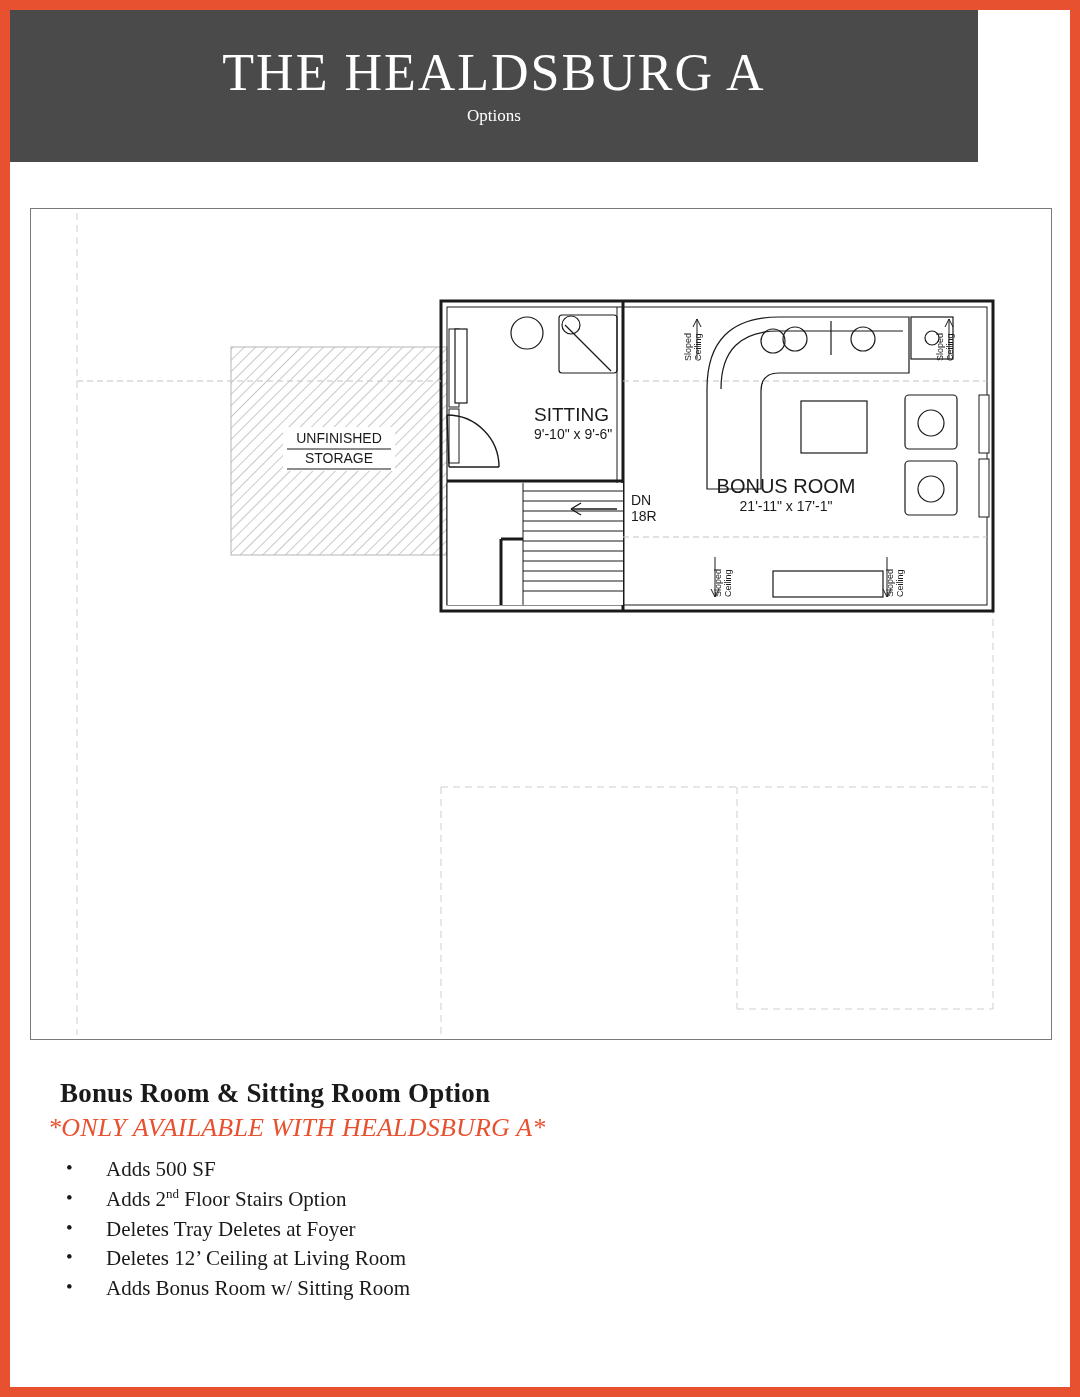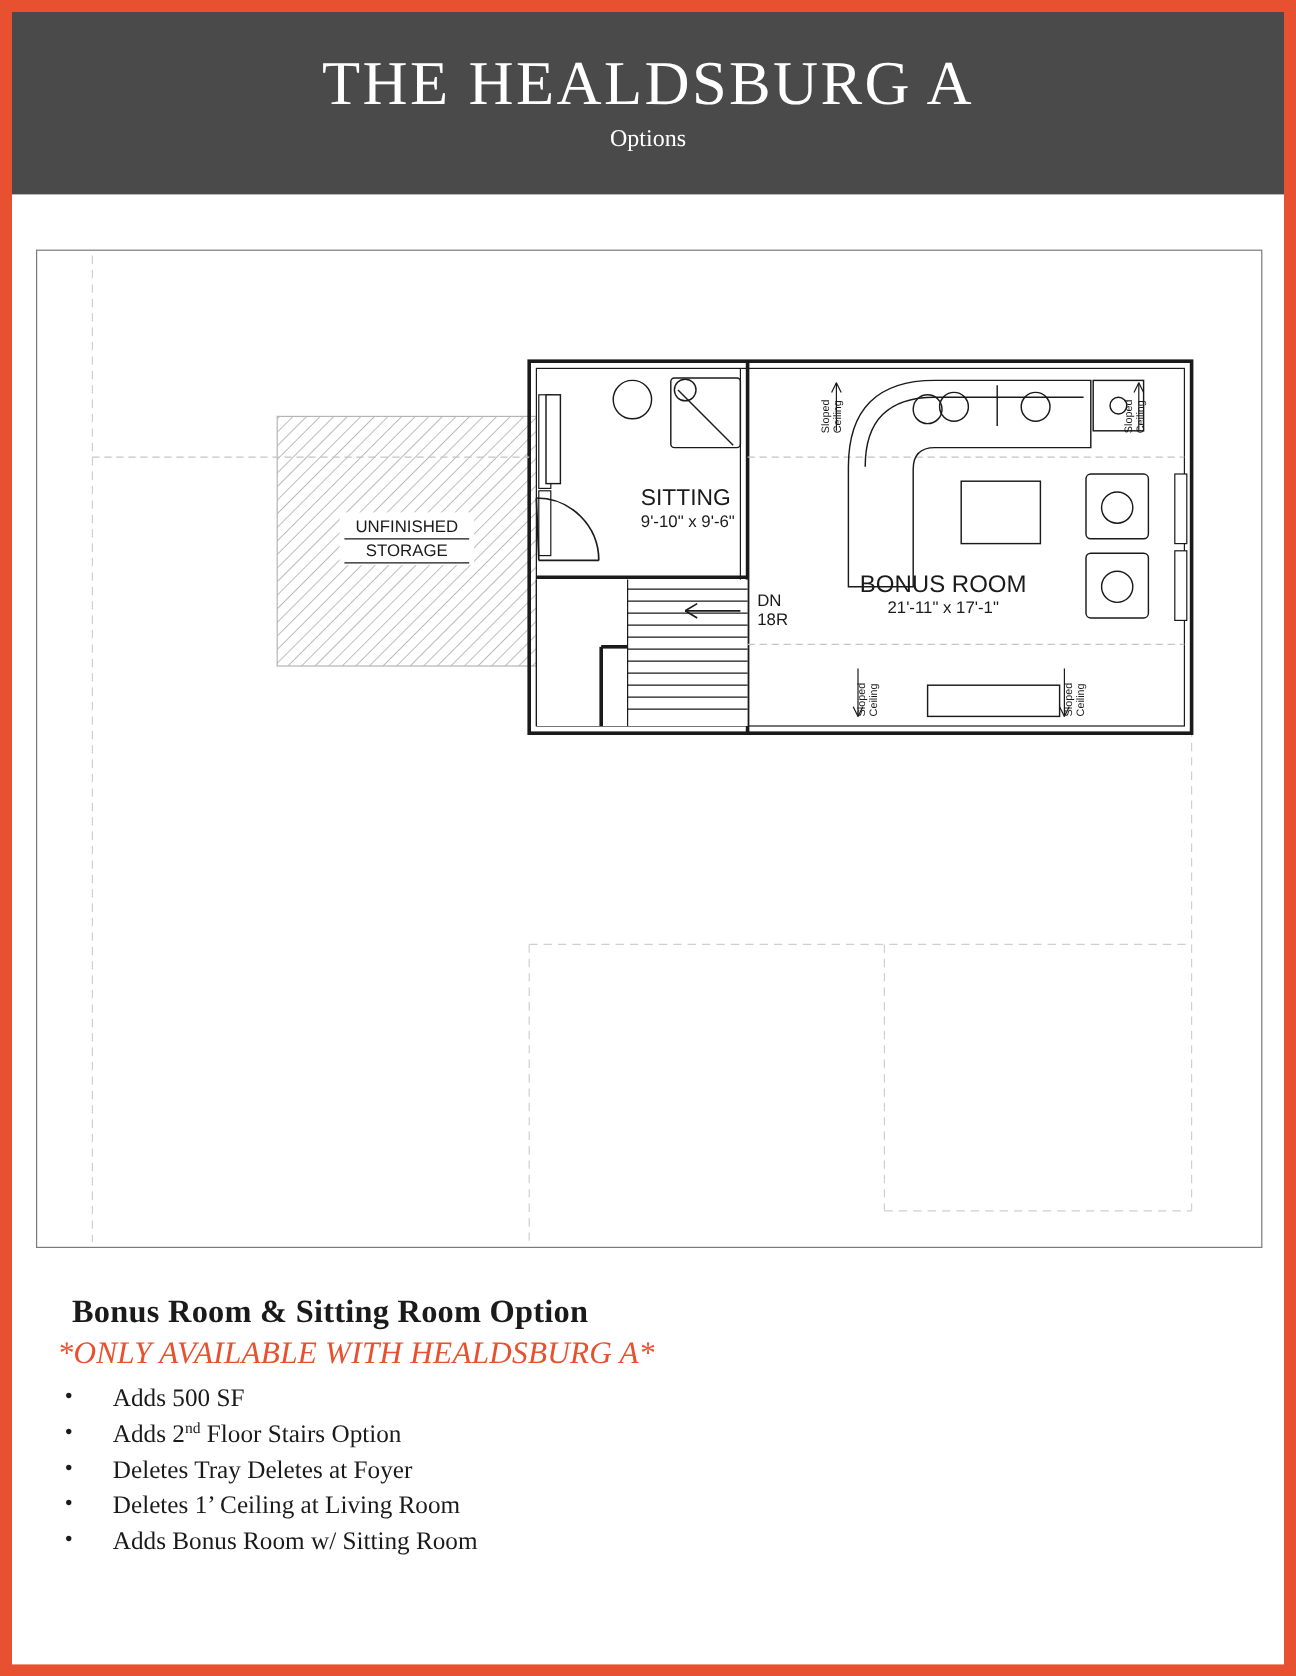--- a/index.html
+++ b/index.html
@@ -9,38 +9,38 @@
     font-family:"Liberation Serif", serif;
     overflow:hidden;
   }
   .page{
     position:absolute;left:10px;top:10px;
     width:1060px;height:1377px;
     background:#ffffff;
   }
   
   .header{
-    position:absolute;left:0;top:0;width:1060px;height:152px;
+    position:absolute;left:0;top:0;width:968px;height:152px;
     background:#4a4a4a;
     display:flex;flex-direction:column;align-items:center;justify-content:center;
   }
   .header h1{
     margin:0;
     color:#ffffff;
     font-family:"Liberation Serif", serif;
     font-size:52px;
     letter-spacing:2px;
     font-weight:400;
     line-height:1.05;
   }
   .header h2{
     margin:6px 0 0 0;
     color:#ffffff;
     font-family:"Liberation Serif", serif;
-    font-size:20px;
+    font-size:17px;
     font-weight:400;
   }
   
   .plan-frame{
     position:absolute;left:20px;top:198px;
     width:1020px;height:830px;
     border:1px solid #7a7a7a;
     background:#ffffff;
     overflow:hidden;
   }
@@ -51,21 +51,21 @@
   }
   .notes .opt-title{
     font-family:"Liberation Serif", serif;
     font-size:27px;font-weight:700;color:#1a1a1a;margin:0 0 4px 12px;
     letter-spacing:.2px;
   }
   .notes .opt-warning{
     font-family:"Liberation Serif", serif;
     font-size:26px;color:#e8512f;margin:0 0 8px 0;letter-spacing:.2px;font-style:italic;
   }
-  .notes ul{list-style:none;margin:0;padding:0;}
+  .notes ul{list-style:none;margin:12px;padding:0;}
   .notes li{
     font-family:"Liberation Serif", serif;
     font-size:21px;color:#1a1a1a;
     line-height:1.42;
     position:relative;padding-left:46px;
   }
   .notes li:before{
     content:"\2022";
     position:absolute;left:6px;top:0;font-size:19px;color:#1a1a1a;
   }
@@ -241,18 +241,18 @@
     </svg>
   </div>
 
   <div class="notes">
     <p class="opt-title">Bonus Room &amp; Sitting Room Option</p>
     <p class="opt-warning">*ONLY AVAILABLE WITH HEALDSBURG A*</p>
     <ul>
       <li>Adds 500 SF</li>
       <li><span>Adds 2</span><sup>nd</sup><span> Floor Stairs Option</span></li>
       <li>Deletes Tray Deletes at Foyer</li>
-      <li>Deletes 1’ Ceiling at Living Room</li>
+      <li>Deletes 12’ Ceiling at Living Room</li>
       <li>Adds Bonus Room w/ Sitting Room</li>
     </ul>
   </div>
 
 </div>
 
 </body></html>

